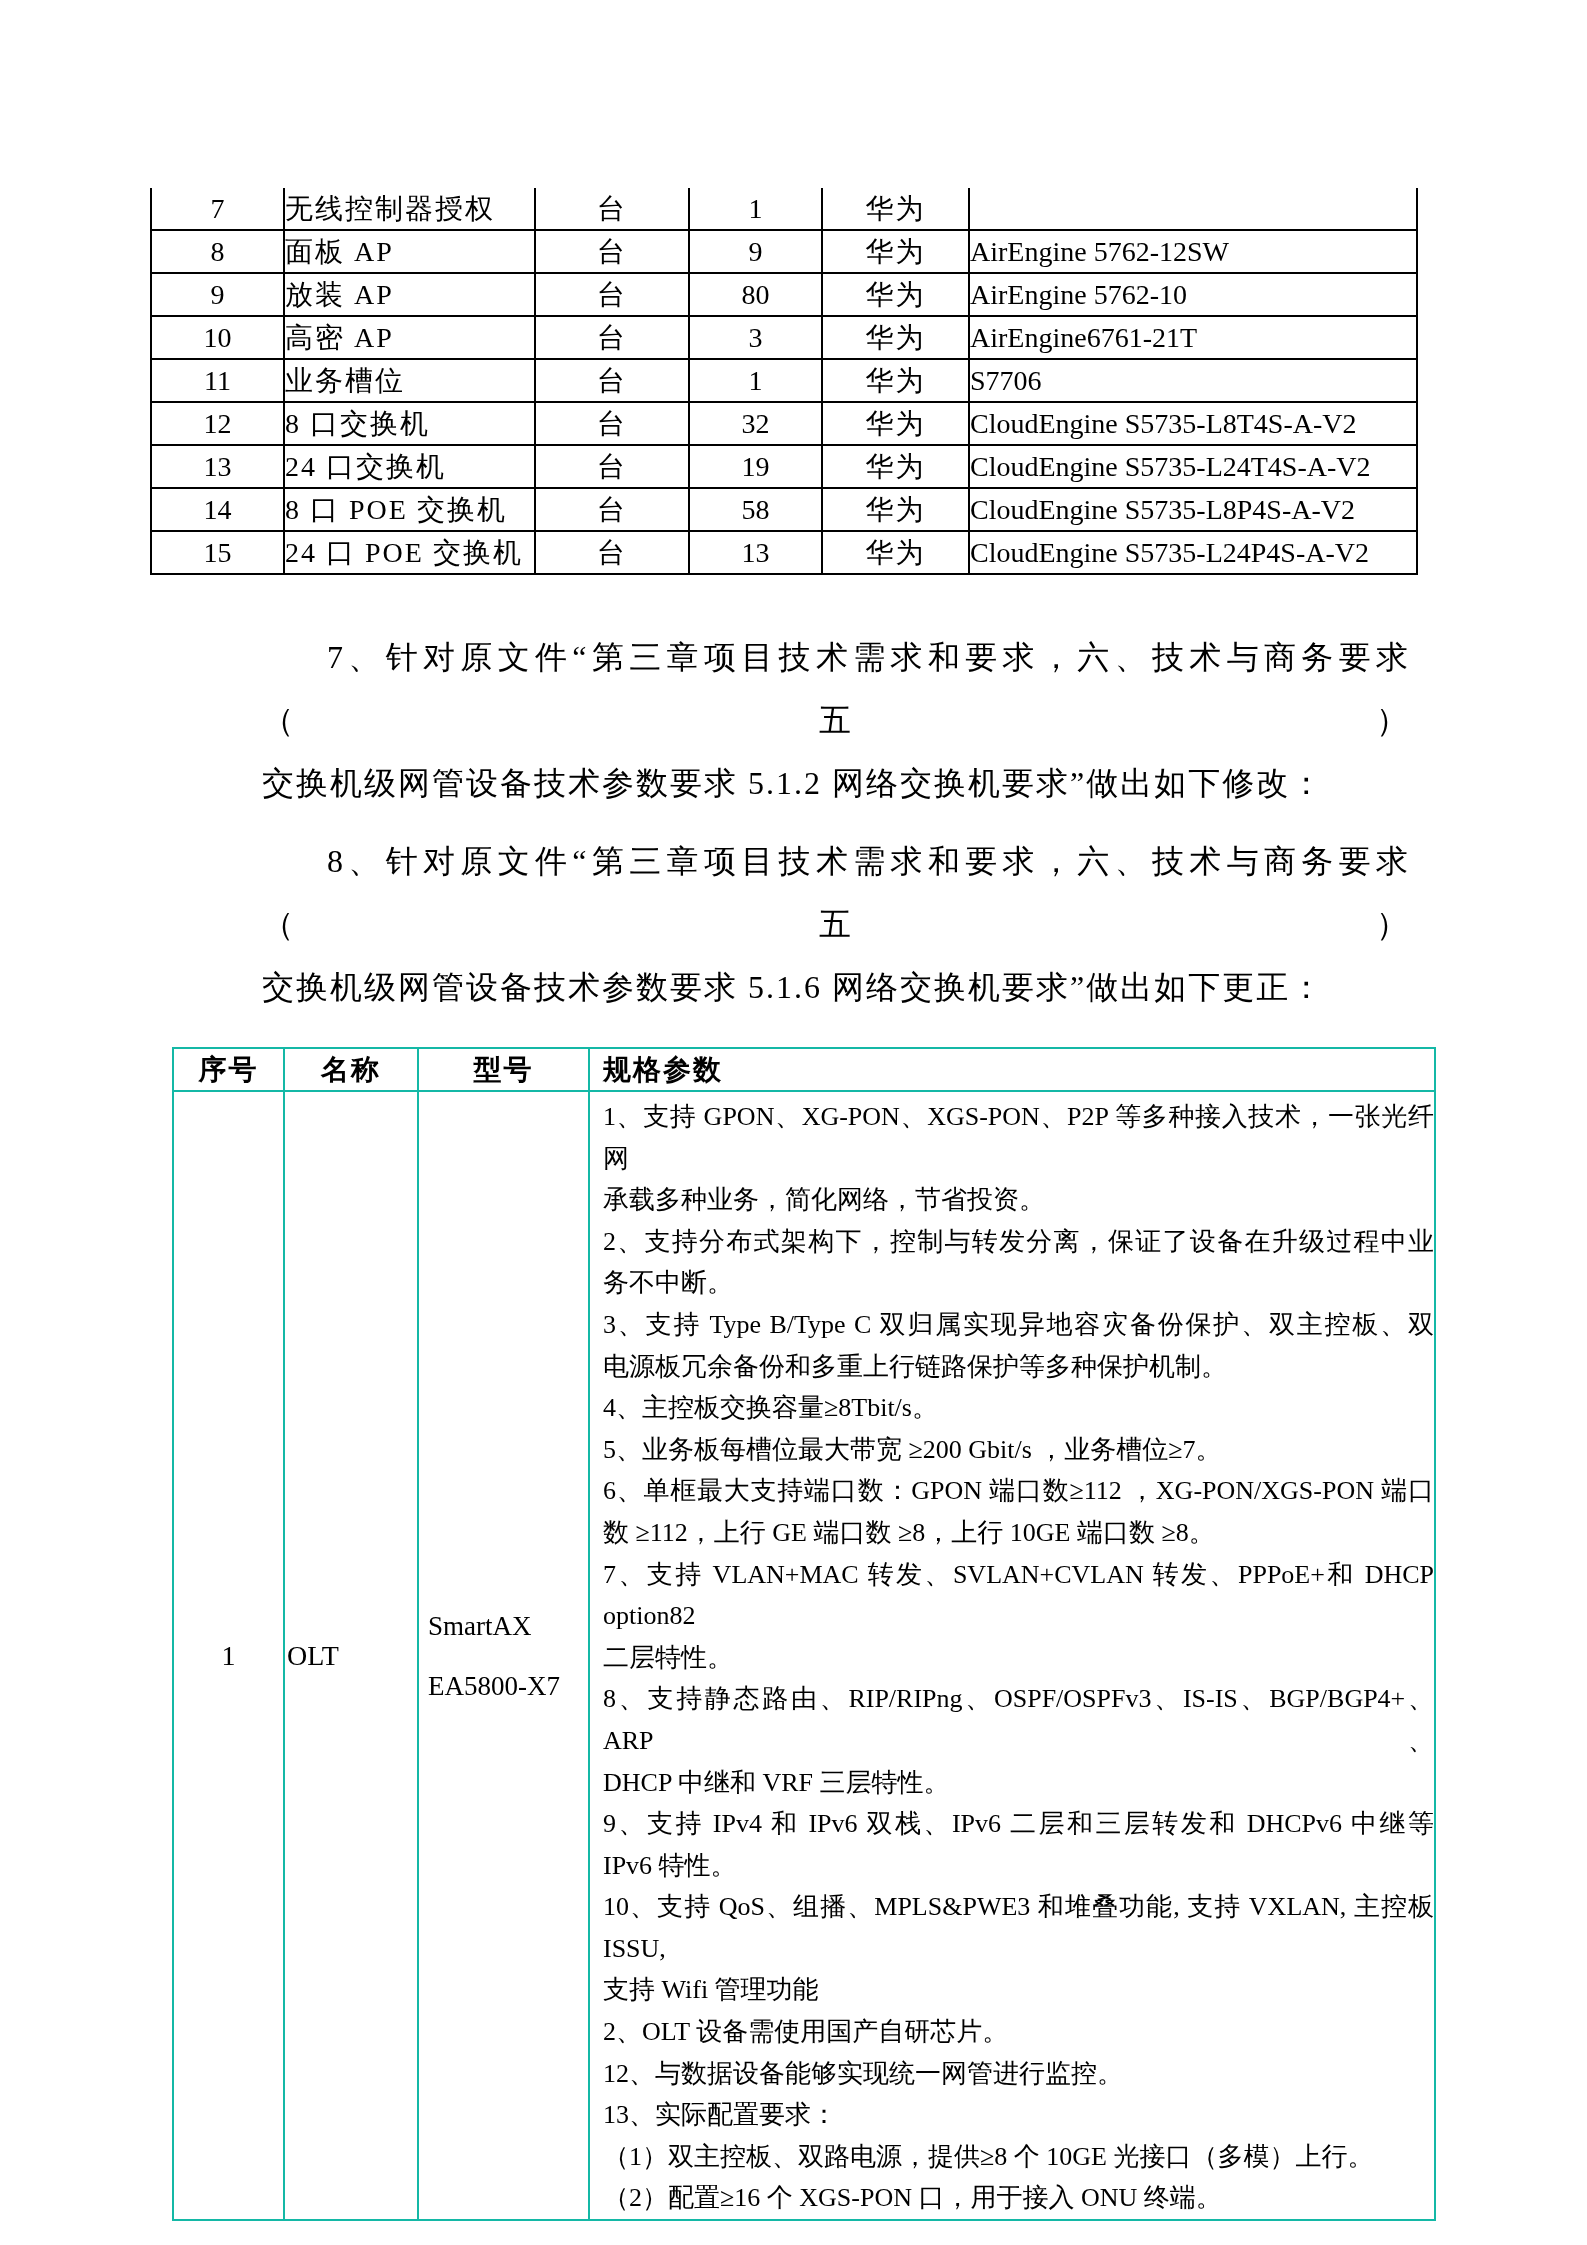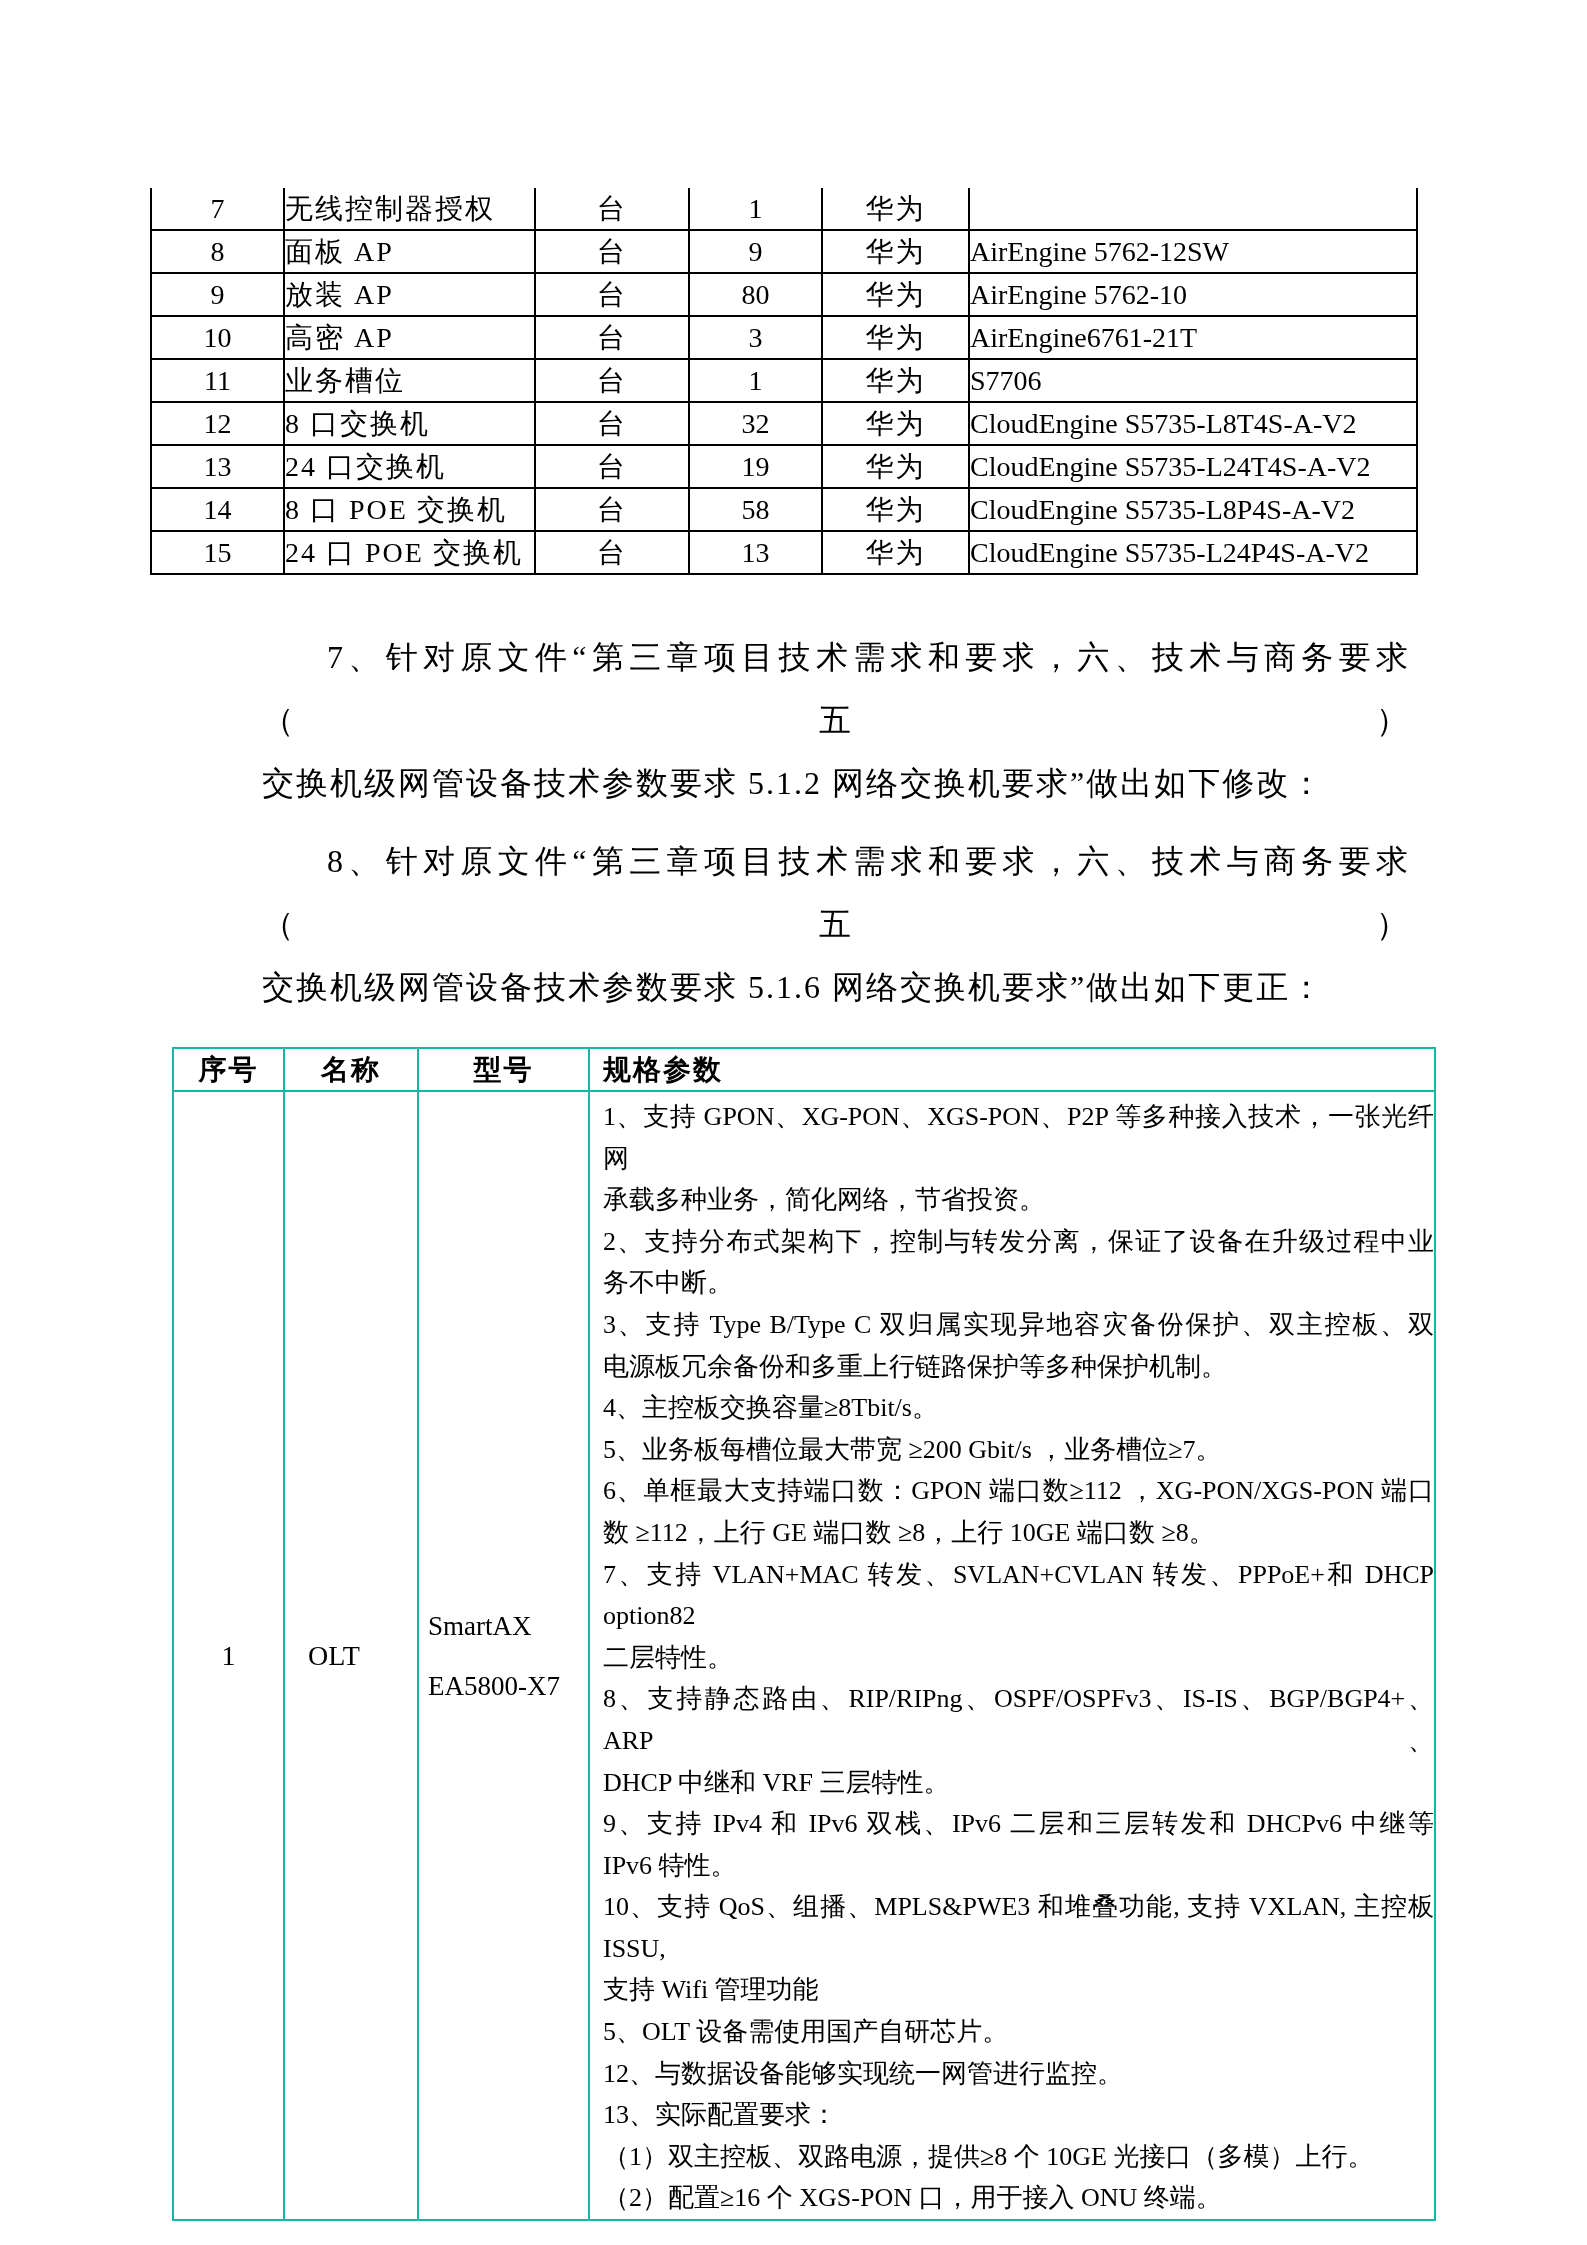--- a/index.html
+++ b/index.html
@@ -60,21 +60,21 @@
   table.t2 th {
     height: 41px;
     font-size: 28px;
     font-weight: bold;
     letter-spacing: 2px;
     text-align: center;
   }
   table.t2 th.hl { text-align: left; padding-left: 13px; }
   table.t2 td.mid { vertical-align: middle; font-size: 28px; }
   table.t2 td.no { text-align: center; }
-  table.t2 td.nm { text-align: left; padding-left: 23px; }
+  table.t2 td.nm { text-align: left; padding-left: 2px; }
   table.t2 td.model2 { text-align: left; padding-left: 9px; font-size: 27px; border-radius: 13px; }
   .mline { line-height: 60px; white-space: nowrap; }
   table.t2 td.spec {
     vertical-align: top;
     padding: 4px 0 0 13px;
   }
   .sline {
     font-size: 26px;
     line-height: 41.6px;
     text-align: justify;
@@ -215,21 +215,21 @@
           <div class="sline stretch">6、单框最大支持端口数：GPON 端口数≥112 ，XG-PON/XGS-PON 端口</div>
           <div class="sline">数 ≥112，上行 GE 端口数 ≥8，上行 10GE 端口数 ≥8。</div>
           <div class="sline stretch">7、支持 VLAN+MAC 转发、SVLAN+CVLAN 转发、PPPoE+和 DHCP option82</div>
           <div class="sline">二层特性。</div>
           <div class="sline stretch">8、支持静态路由、RIP/RIPng、OSPF/OSPFv3、IS-IS、BGP/BGP4+、ARP、</div>
           <div class="sline">DHCP 中继和 VRF 三层特性。</div>
           <div class="sline stretch">9、支持 IPv4 和 IPv6 双栈、IPv6 二层和三层转发和 DHCPv6 中继等</div>
           <div class="sline">IPv6 特性。</div>
           <div class="sline stretch">10、支持 QoS、组播、MPLS&amp;PWE3 和堆叠功能, 支持 VXLAN, 主控板 ISSU,</div>
           <div class="sline">支持 Wifi 管理功能</div>
-          <div class="sline">5、OLT 设备需使用国产自研芯片。</div>
+          <div class="sline">2、OLT 设备需使用国产自研芯片。</div>
           <div class="sline">12、与数据设备能够实现统一网管进行监控。</div>
           <div class="sline">13、实际配置要求：</div>
           <div class="sline">（1）双主控板、双路电源，提供≥8 个 10GE 光接口（多模）上行。</div>
           <div class="sline">（2）配置≥16 个 XGS-PON 口，用于接入 ONU 终端。</div>
         </td>
       </tr>
     </tbody>
   </table>
 
 </div>

